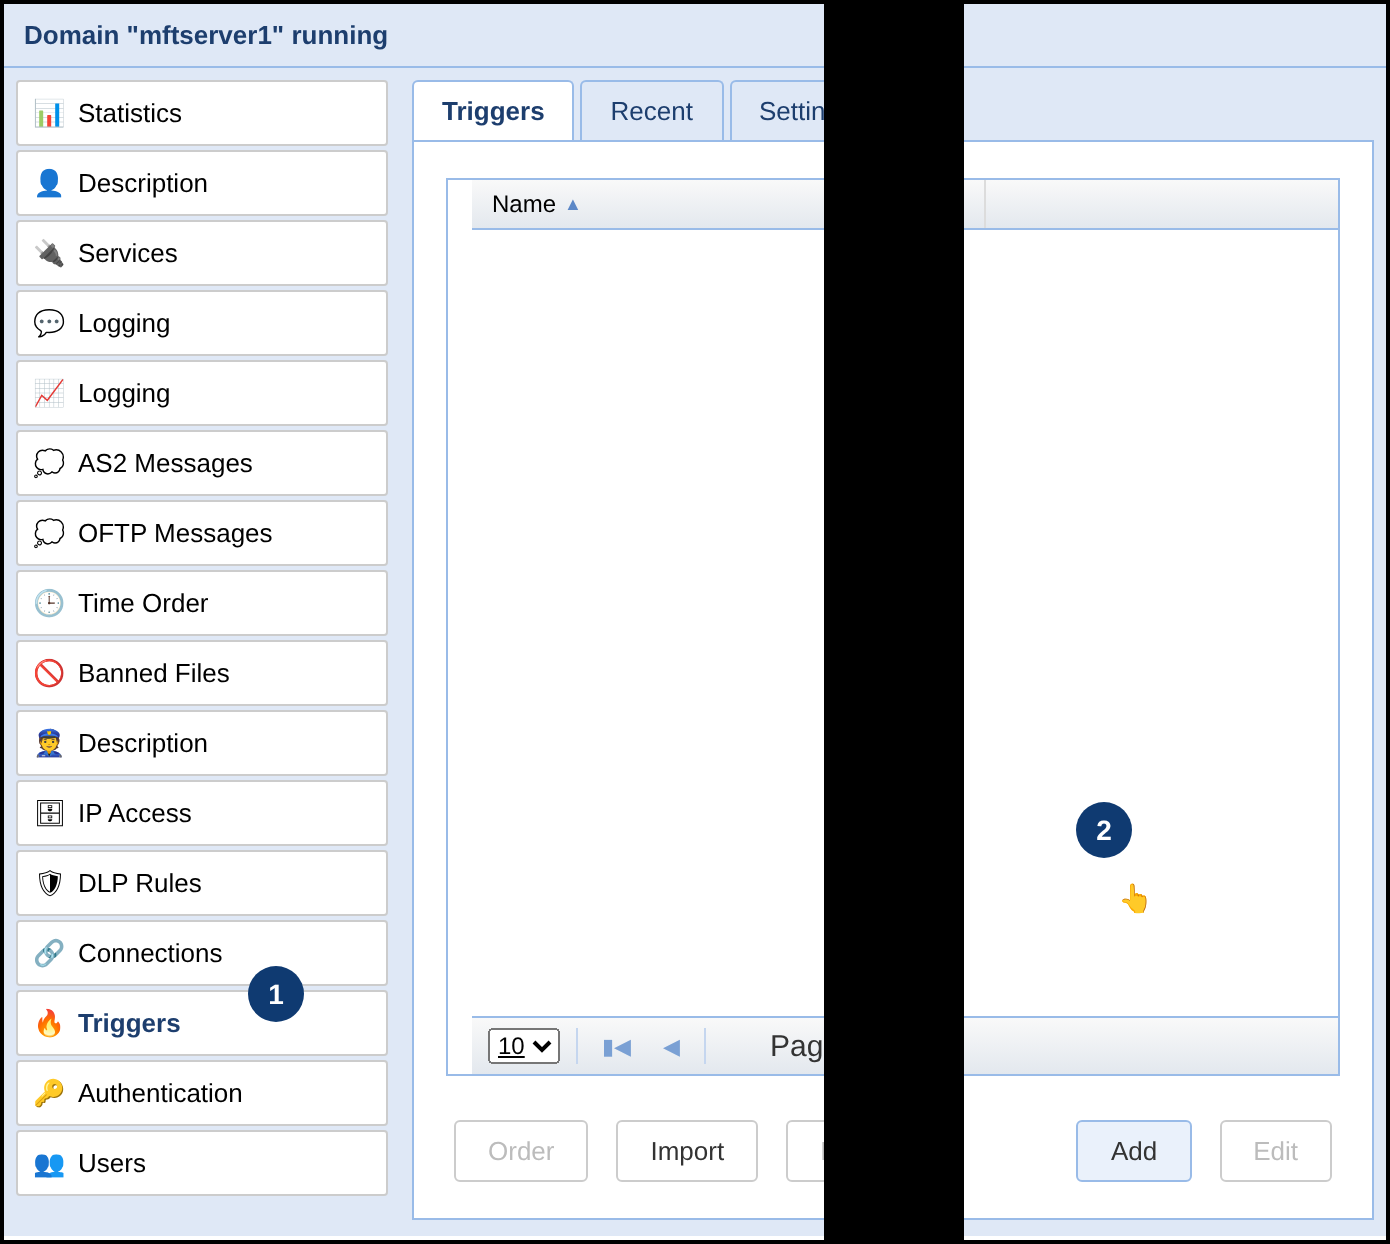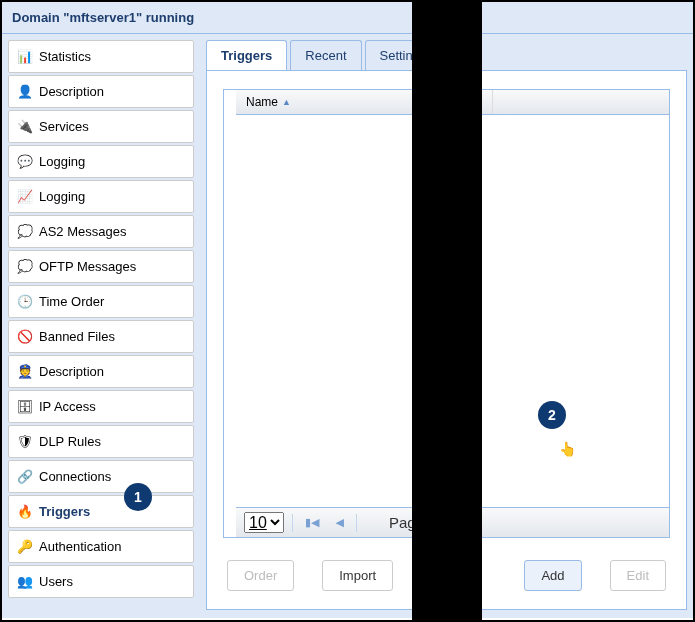--- a/index.html
+++ b/index.html
@@ -16,24 +16,24 @@
 .tab { background: #dfe8f6; border: 1px solid #99bbe8; border-bottom: none; padding: 7px 14px; border-radius: 3px 3px 0 0; cursor: pointer; color: #1d3e6e; }
 .tab.active { background: #fff; font-weight: bold; }
 .tab-panel { background: #fff; border: 1px solid #99bbe8; padding: 18px 16px; height: calc(100% - 32px); display: flex; flex-direction: column; }
 .grid { border: 1px solid #99bbe8; flex: 1; display: flex; flex-direction: column; padding-left: 12px; }
 .grid-header { display: flex; background: linear-gradient(#f9f9f9,#e3e8ee); border-bottom: 1px solid #99bbe8; }
 .grid-col { padding: 5px 10px; border-right: 1px solid #dcdcdc; display: flex; align-items: center; gap: 4px; font-size: 12px; }
 .grid-col:first-child { width: 230px; }
 .sort-icon { color: #5b87c7; font-size: 9px; }
 .grid-body { flex: 1; background: #fff; }
 .grid-footer { display: flex; align-items: center; gap: 8px; padding: 4px 8px; background: linear-gradient(#f9f9f9,#e3e8ee); border-top: 1px solid #99bbe8; }
-.grid-footer select { font-size: 16px; text-decoration: underline; }
+.grid-footer select { font-size: 12px; text-decoration: underline; }
 .pager-btn { color: #7aa0d4; cursor: pointer; padding: 0 4px; font-size: 11px; }
 .page-input { width: 38px; text-align: right; font-size: 12px; padding: 2px; border: 1px solid #ccc; }
-.buttons { display: flex; gap: 28px; margin-top: 22px; padding: 0 4px; }
+.buttons { display: flex; gap: 14px; margin-top: 22px; padding: 0 4px; }
 .btn { padding: 7px 16px; border: 1px solid #ccc; background: #fff; border-radius: 3px; cursor: pointer; font-size: 13px; color: #333; }
 .btn.disabled { color: #bcbcbc; }
 .btn.hover { background: #eaf1fb; border-color: #99bbe8; text-align: right; }
 .callout { position: absolute; width: 28px; height: 28px; border-radius: 50%; background: #0f3a71; color: #fff; font-weight: bold; display: flex; align-items: center; justify-content: center; font-size: 14px; z-index: 50; }
 .tear { position: absolute; top: 0; left: 410px; width: 70px; height: 622px; background: #000; z-index: 40; }
 .tear-svg { width: 100%; height: 100%; }
 .cursor { position: absolute; font-size: 14px; color: #000; pointer-events: none; z-index: 45; }
 .sep { width: 1px; height: 18px; background: #c5d6ef; }
 .page-label { font-size: 15px; color: #333; margin-left: 24px; }
 </style>

